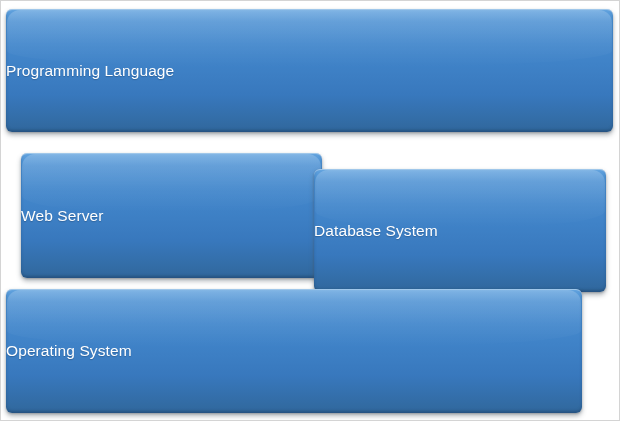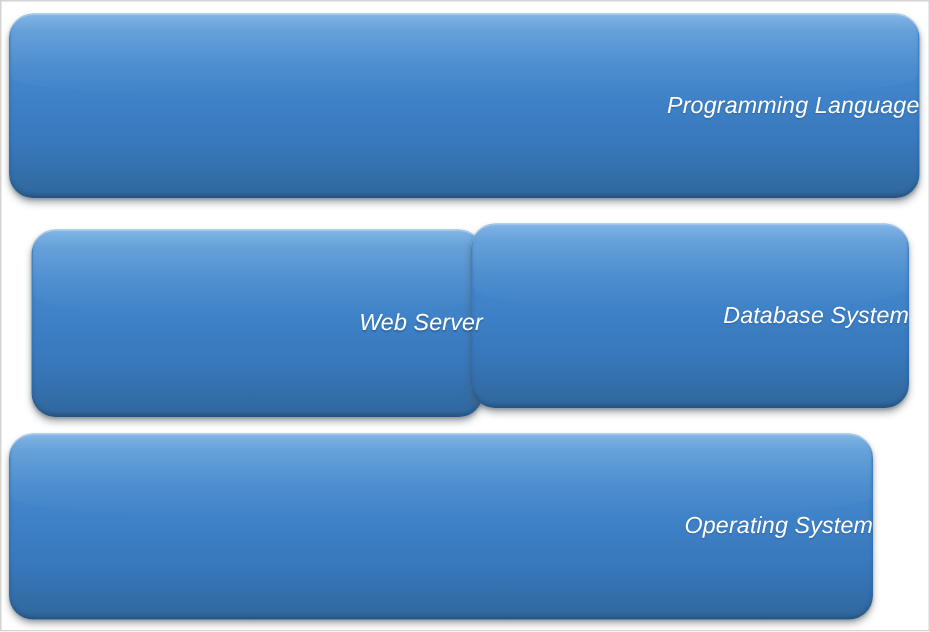--- a/index.html
+++ b/index.html
@@ -17,41 +17,40 @@
     box-sizing: border-box;
     border: 1px solid #d4d4d4;
     overflow: hidden;
     font-family: "Liberation Sans", "DejaVu Sans", sans-serif;
   }
 
   
   .node {
     position: absolute;
     box-sizing: border-box;
-    border-radius: 16px;
+    border-radius: 6px;
     background:
       linear-gradient(to bottom,
         #6aa9e0 0px,
         #5b9ddb 3px,
         #4a8fd2 10%,
         #3f82c7 45%,
         #3878bd 70%,
         #31699f 97%,
         #2c5f91 100%);
     box-shadow:
       0 3px 5px rgba(80, 90, 100, 0.45),
       0 1px 2px rgba(60, 70, 80, 0.30),
       inset 0 1px 0 rgba(255, 255, 255, 0.38),
       inset 0 -2px 3px rgba(20, 50, 85, 0.30);
     display: flex;
     align-items: center;
-    justify-content: flex-end;
+    justify-content: flex-start;
     -webkit-user-select: none;
     user-select: none;
-    font-style: italic;
   }
 
   
   .node::before {
     content: "";
     position: absolute;
     left: 1px;
     right: 1px;
     top: 1px;
     height: 46%;
@@ -86,21 +85,21 @@
 
   #node-web-server {
     left: 20px;
     top: 152px;
     width: 301px;
     height: 125px;
   }
 
   #node-database-system {
     left: 313px;
-    top: 148px;
+    top: 168px;
     width: 292px;
     height: 123px;
   }
 
   #node-operating-system {
     left: 5px;
     top: 288px;
     width: 576px;
     height: 124px;
   }

